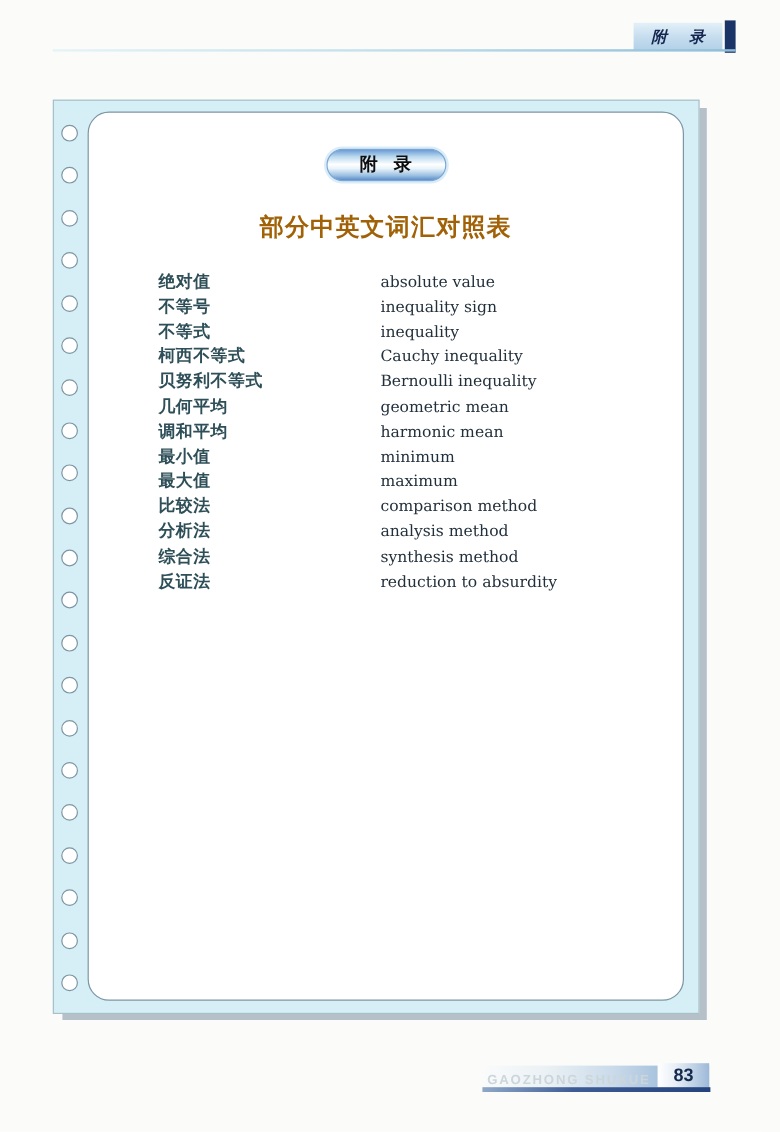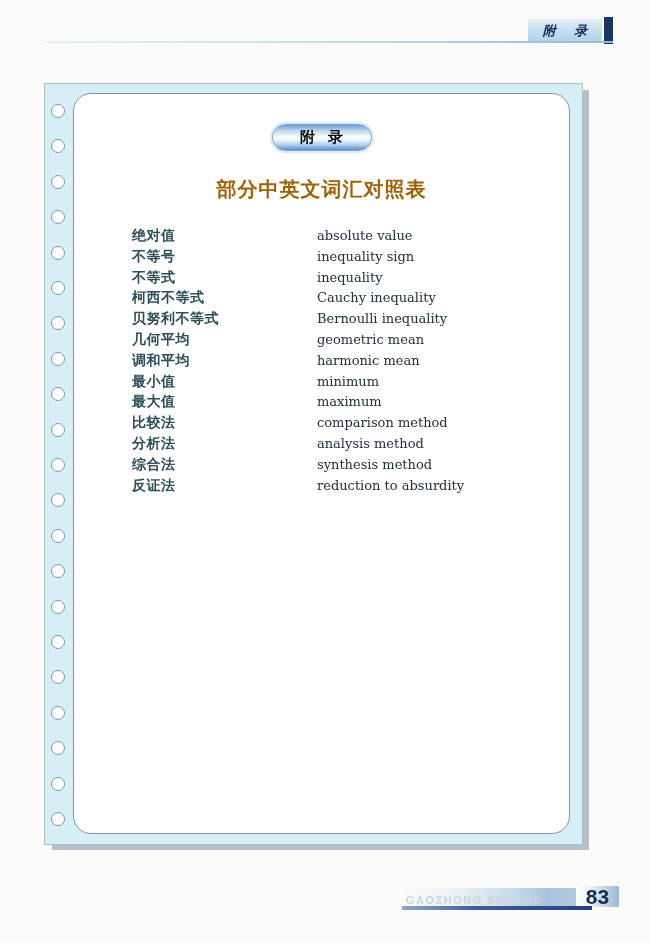--- a/index.html
+++ b/index.html
@@ -116,26 +116,26 @@
   }
   .footer-watermark {
     font-family: "Liberation Sans", sans-serif;
     font-size: 11px; font-weight: bold;
     letter-spacing: 1.5px;
     color: #ccd6da;
     padding-left: 4px;
     white-space: nowrap;
   }
   .page-number-box {
-    position: absolute; left: 576px; top: 886px;
+    position: absolute; left: 548px; top: 886px;
     width: 43px; height: 21px;
     background: linear-gradient(90deg, #ffffff 0%, #e8eff6 35%, #9db9d8 100%);
     display: flex; align-items: center; justify-content: center;
     font-family: "Liberation Sans", sans-serif;
-    font-size: 21px; font-weight: bold;
+    font-size: 15px; font-weight: bold;
     color: #16294e;
   }
   .footer-line {
     position: absolute; left: 402px; top: 906px;
     width: 190px; height: 3.5px;
     background: linear-gradient(90deg, #8fa8c8 0%, #3d5c96 40%, #24437d 100%);
   }
 </style>
 </head>
 <body>

